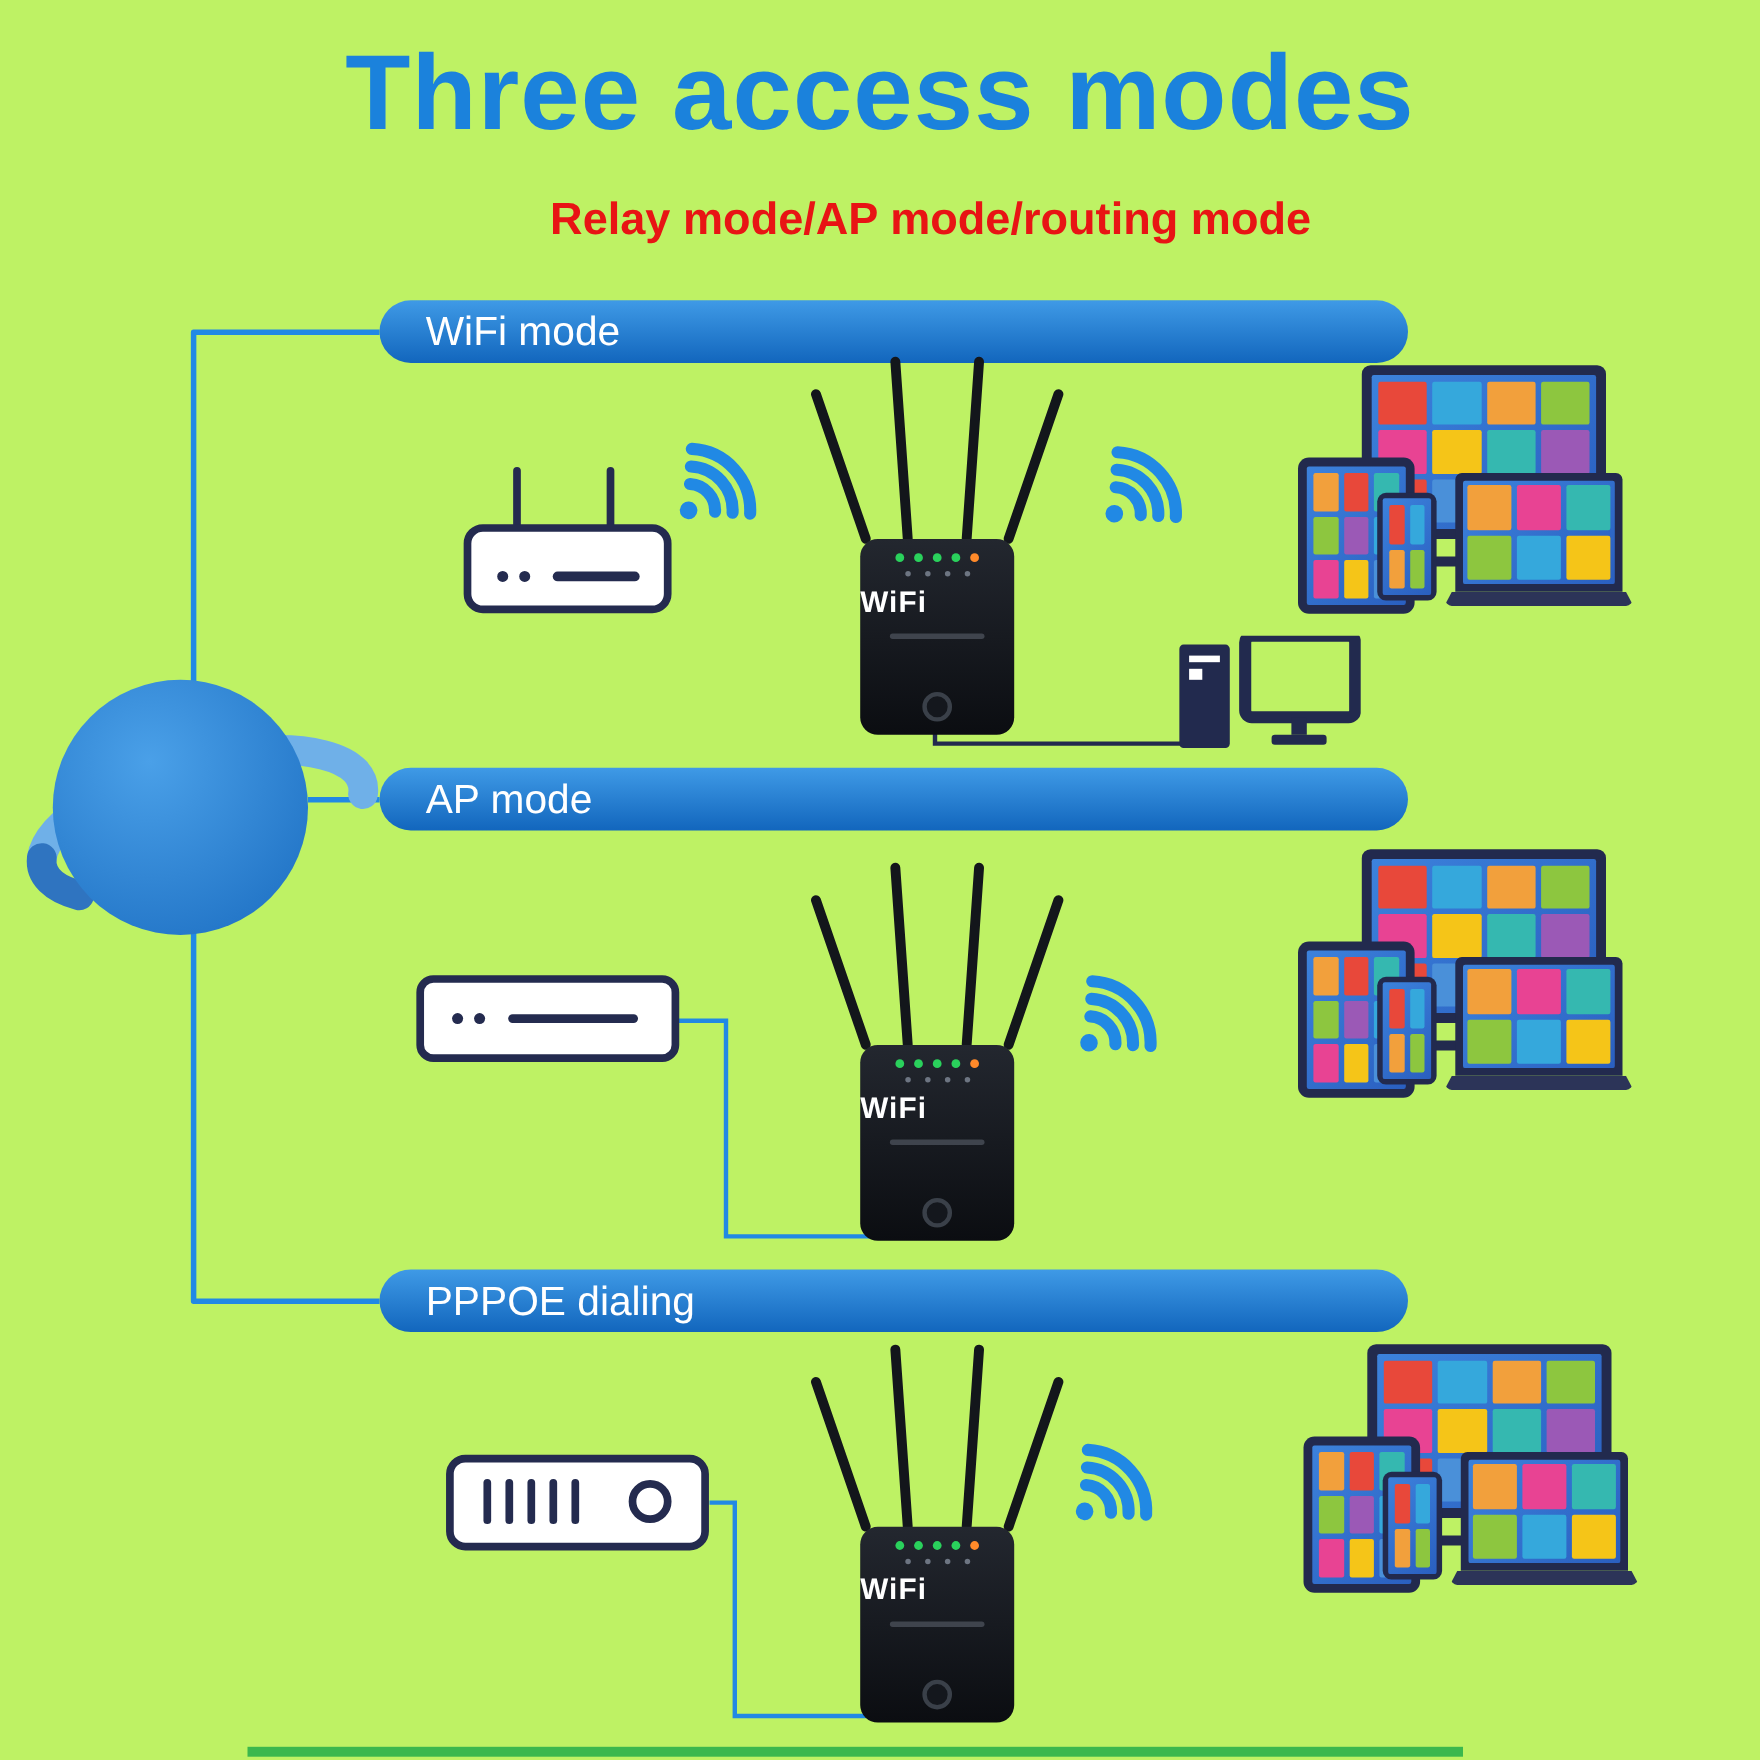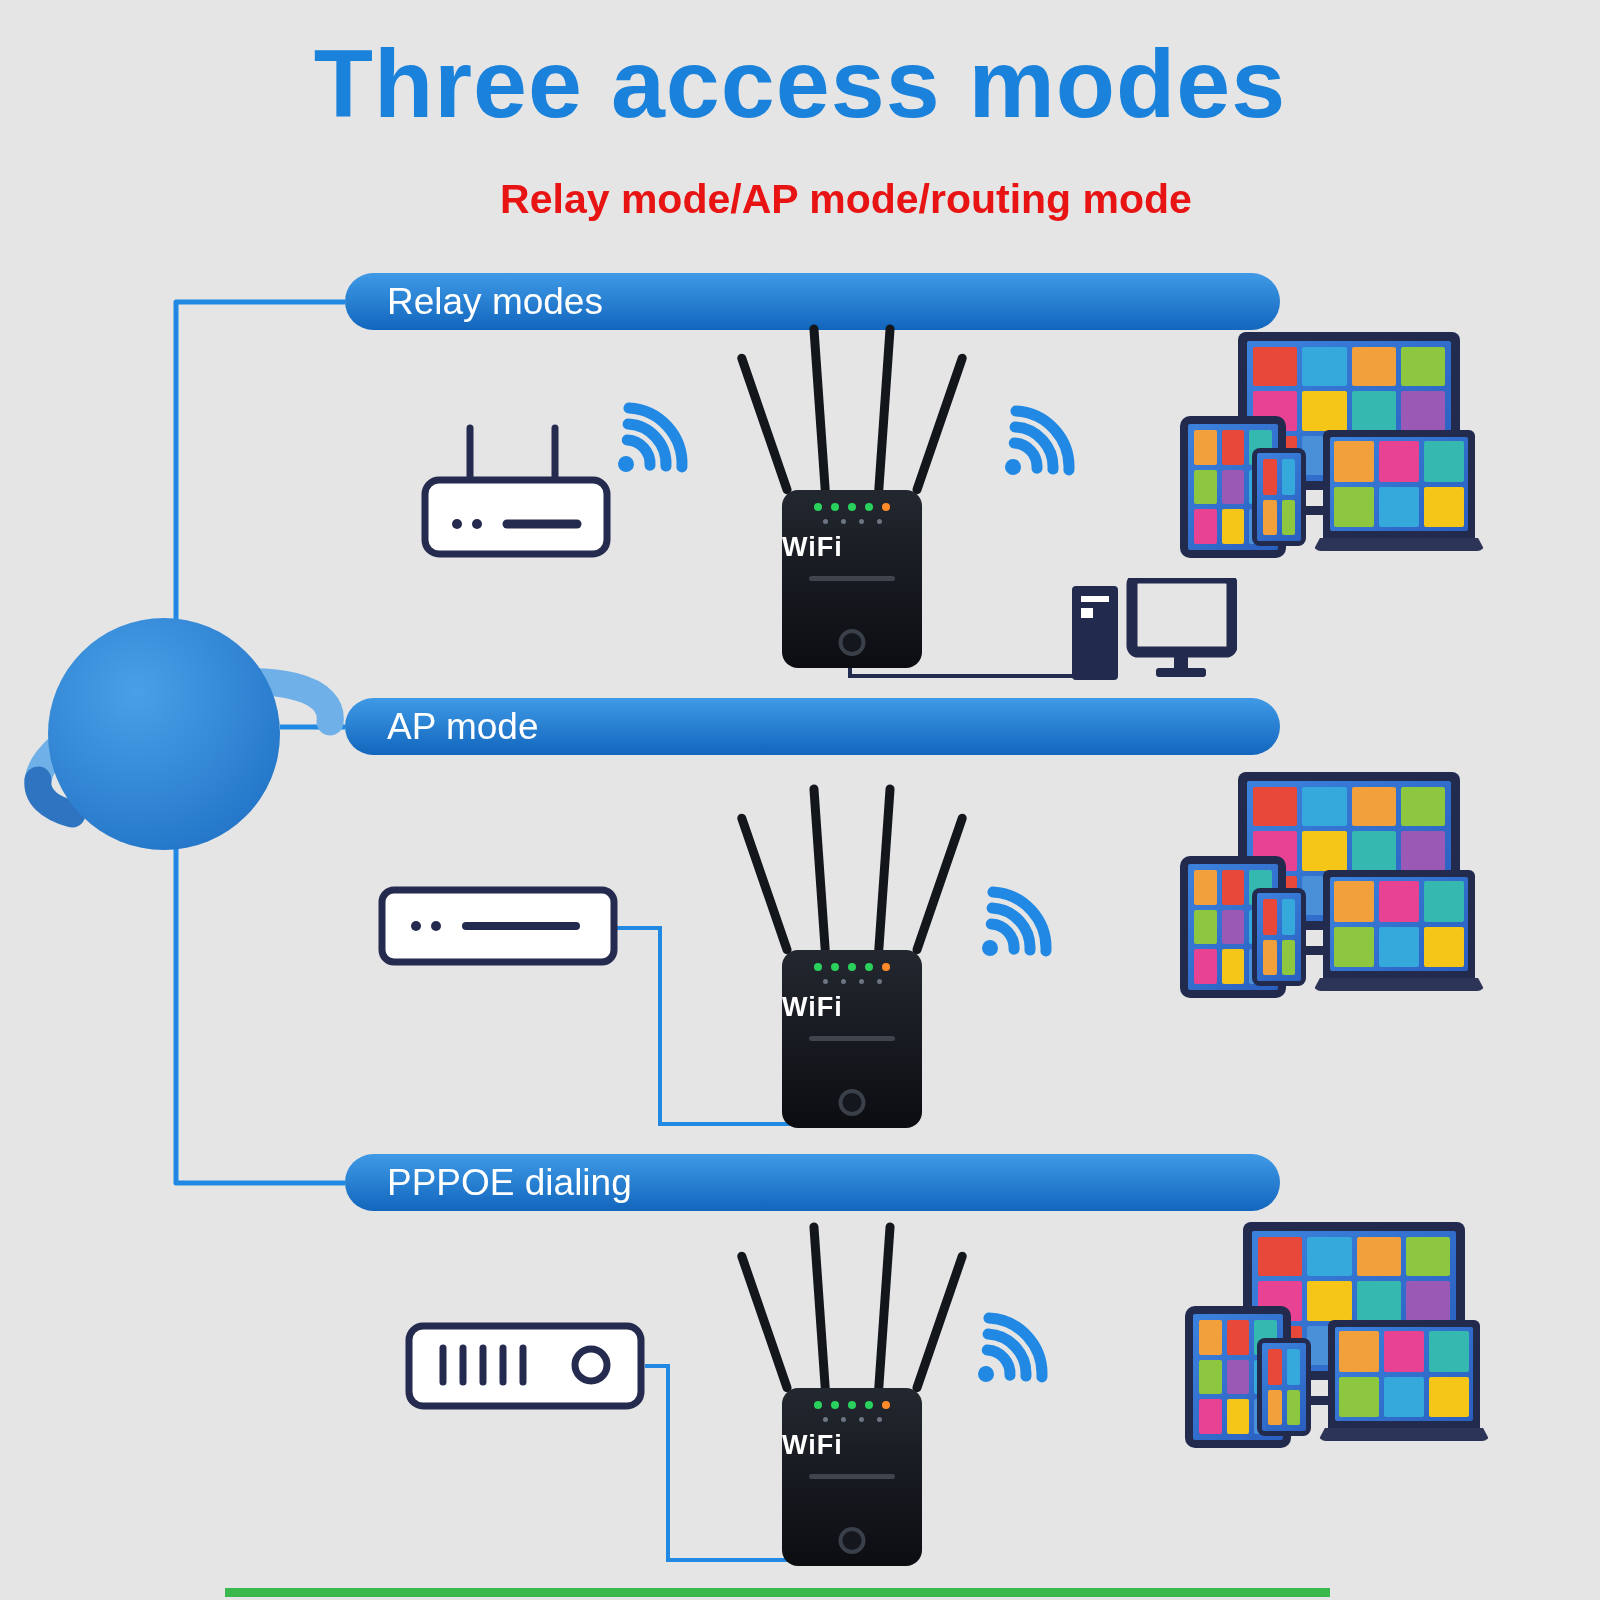--- a/index.html
+++ b/index.html
@@ -1,16 +1,16 @@
 <!DOCTYPE html>
 <html><head>
 <meta charset="utf-8">
 <style>
   html,body{margin:0;padding:0;background:#fff;}
-  .canvas{position:relative;width:1600px;height:1600px;background:#e5e5e5;overflow:hidden;
+  .canvas{position:relative;width:1600px;height:1600px;background:#bef264;overflow:hidden;
           font-family:"Liberation Sans",sans-serif;}
 
   
   .page-title{position:absolute;top:28px;left:0;width:100%;text-align:center;
               font-size:97px;font-weight:800;color:#1b82dc;letter-spacing:1px;}
   .page-subtitle{position:absolute;top:176px;left:0;width:100%;text-align:center;
                  font-size:41px;font-weight:700;color:#e81414;margin-left:46px;}
 
   
   .pill{position:absolute;left:345px;width:935px;height:57px;border-radius:29px;
@@ -95,21 +95,21 @@
 
   <div class="page-title">Three access modes</div>
   <div class="page-subtitle">Relay mode/AP mode/routing mode</div>
 
   <svg class="ribbon" width="340" height="215">
     <path d="M 30 150 A 148 58 -15 0 1 322 92" fill="none" stroke="#6fb0e8" stroke-width="27" stroke-linecap="round"></path>
     <path d="M 30 150 A 148 58 -15 0 0 64 184" fill="none" stroke="#2f74c0" stroke-width="27" stroke-linecap="round"></path>
   </svg>
   <div class="internet-circle"></div>
 
-  <div class="pill" id="pill-relay">Relay modes</div>
+  <div class="pill" id="pill-relay">WiFi mode</div>
   <div class="pill" id="pill-pppoe">PPPOE dialing</div>
   <div class="pill" id="pill-ap">AP mode</div>
 
   <svg class="line-icon" style="left:415px;top:420px;" width="200" height="190">
     <line x1="55" y1="8" x2="55" y2="62" stroke="#242b4f" stroke-width="7" stroke-linecap="round"></line>
     <line x1="140" y1="8" x2="140" y2="62" stroke="#242b4f" stroke-width="7" stroke-linecap="round"></line>
     <rect x="10" y="60" width="182" height="74" rx="14" fill="#fff" stroke="#242b4f" stroke-width="7"></rect>
     <circle cx="42" cy="104" r="5" fill="#242b4f"></circle>
     <circle cx="62" cy="104" r="5" fill="#242b4f"></circle>
     <line x1="92" y1="104" x2="162" y2="104" stroke="#242b4f" stroke-width="9" stroke-linecap="round"></line>

